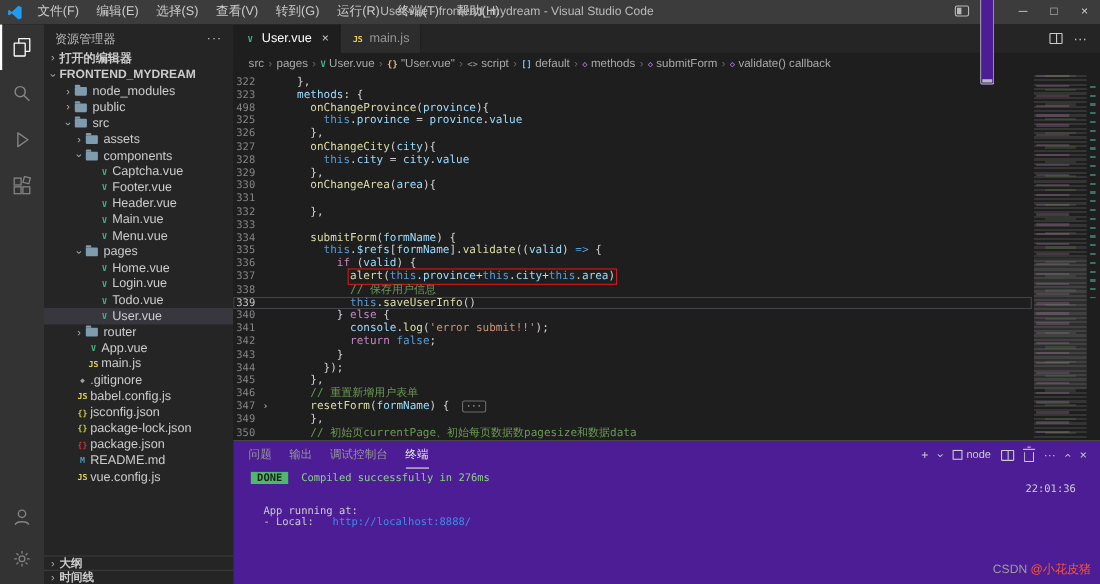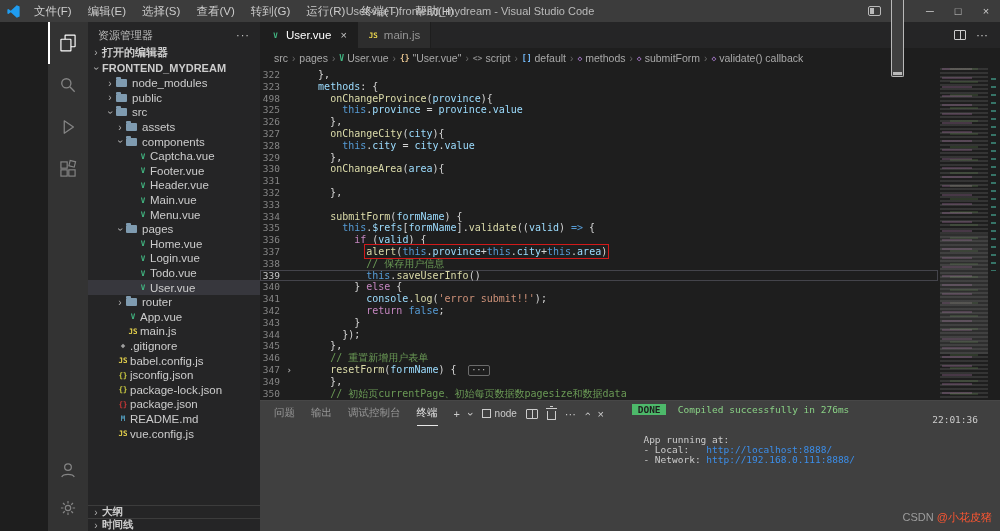--- a/index.html
+++ b/index.html
@@ -12,21 +12,21 @@
   .menubar { display:flex; }
   .menu-item { padding:0 8px; font-size:11.5px; color:#cccccc; line-height:22px; white-space:nowrap; }
   .window-title { position:absolute; left:47%; transform:translateX(-50%); font-size:11px; color:#bbbbbb; white-space:nowrap; }
   .titlebar-right { margin-left:auto; display:flex; align-items:center; height:100%; }
   .layout-icons { display:flex; gap:10px; margin-right:12px; align-items:center; }
   .mini-box { display:inline-block; width:13px; height:10px; border:1px solid #b9b9b9; border-radius:2px; position:relative; }
   .mini-box.panel::after { content:""; position:absolute; left:1px; right:1px; bottom:1px; height:3px; background:#b9b9b9; }
   .mini-box.side::after  { content:""; position:absolute; left:1px; top:1px; bottom:1px; width:4px; background:#b9b9b9; }
   .win-btn { width:28px; height:22px; display:flex; align-items:center; justify-content:center; font-size:11px; color:#cccccc; }
 
-  .main { display:flex; height:509px; overflow:hidden;padding-left:48px; }
+  .main { display:flex; height:509px; overflow:hidden; }
 
   
   .activitybar { width:40px; background:#333333; display:flex; flex-direction:column; }
   .ab-item { width:40px; height:42px; display:flex; align-items:center; justify-content:center; color:#858585; }
   .ab-item.active { color:#ffffff; box-shadow:inset 2px 0 0 #ffffff; }
   .ab-bottom { margin-top:auto; padding-bottom:4px; }
   .ab-bottom .ab-item { height:38px; }
 
   
   .sidebar { width:172px; background:#252526; position:relative; color:#cccccc; overflow:hidden; flex:none; }
@@ -81,21 +81,21 @@
   .minimap::before { content:""; position:absolute; top:0; bottom:0; left:2px; width:30px;
     background:repeating-linear-gradient(180deg, rgba(197,134,192,.25) 0 2px, transparent 2px 9px); }
   .minimap::after { content:""; position:absolute; top:0; bottom:0; left:10px; width:28px;
     background:repeating-linear-gradient(180deg, rgba(106,153,85,.22) 0 2px, transparent 2px 13px); }
   .mm-slider { position:absolute; left:0; right:0; top:50%; height:36%; background:rgba(121,121,121,.18); z-index:2; }
   .ruler { position:absolute; top:0; right:0; bottom:0; width:12px; background:#1e1e1e; }
   .ruler::before { content:""; position:absolute; left:3px; width:5px; top:3%; height:58%;
     background:repeating-linear-gradient(180deg, rgba(78,201,176,.5) 0 2px, transparent 2px 8px); }
 
   
-  .panel { height:131px; border-top:1px solid #474747; display:flex; flex-direction:row; background:#404040; }
+  .panel { height:131px; border-top:1px solid #474747; display:flex; flex-direction:column; background:#4c1d95; }
   .panel-header { height:25px; display:flex; align-items:center; padding:0 12px 0 14px; flex:none; }
   .panel-tabs { display:flex; height:100%; }
   .panel-tab { margin-right:16px; font-size:10.5px; color:#969696; display:flex; align-items:center; border-bottom:1px solid transparent; }
   .panel-tab.active { color:#e7e7e7; border-bottom-color:#e7e7e7; }
   .panel-actions { margin-left:auto; display:flex; align-items:center; gap:9px; color:#cccccc; font-size:11px; }
   .rot90 { display:inline-block; transform:rotate(90deg); }
   .rot-90 { display:inline-block; transform:rotate(-90deg); }
   .node-badge { display:flex; align-items:center; font-size:10px; color:#cccccc; }
   .node-ico { display:inline-block; width:9px; height:9px; border:1px solid #cccccc; margin-right:4px; }
   .trash-ico { display:inline-block; width:9px; height:9px; border:1px solid #cccccc; border-top:none; border-radius:0 0 1px 1px; position:relative; margin-top:3px; }
@@ -526,21 +526,20 @@
           <span>×</span>
         </div>
       </div>
       <div class="terminal">
         <div>
             <div class="term-line"><span class="badge-done"> DONE </span><span class="term-green">  Compiled successfully in 276ms</span></div>
             <div class="term-line">&nbsp;</div>
             <div class="term-line">&nbsp;</div>
             <div class="term-line"><span>  App running at:</span></div>
             <div class="term-line"><span>  - Local:   </span><span class="term-link">http://localhost:8888/</span></div>
-            <div class="term-line"><span>  - Network: </span><span class="term-link">http://192.168.0.111:8888/</span></div>
           </div>
         <span class="term-time">22:01:36</span>
       </div>
     </div>
   </div>
 </div>
 
 <div class="watermark">
   <span class="wm-gray">CSDN </span><span class="wm-red">@小花皮猪</span>
 </div>

